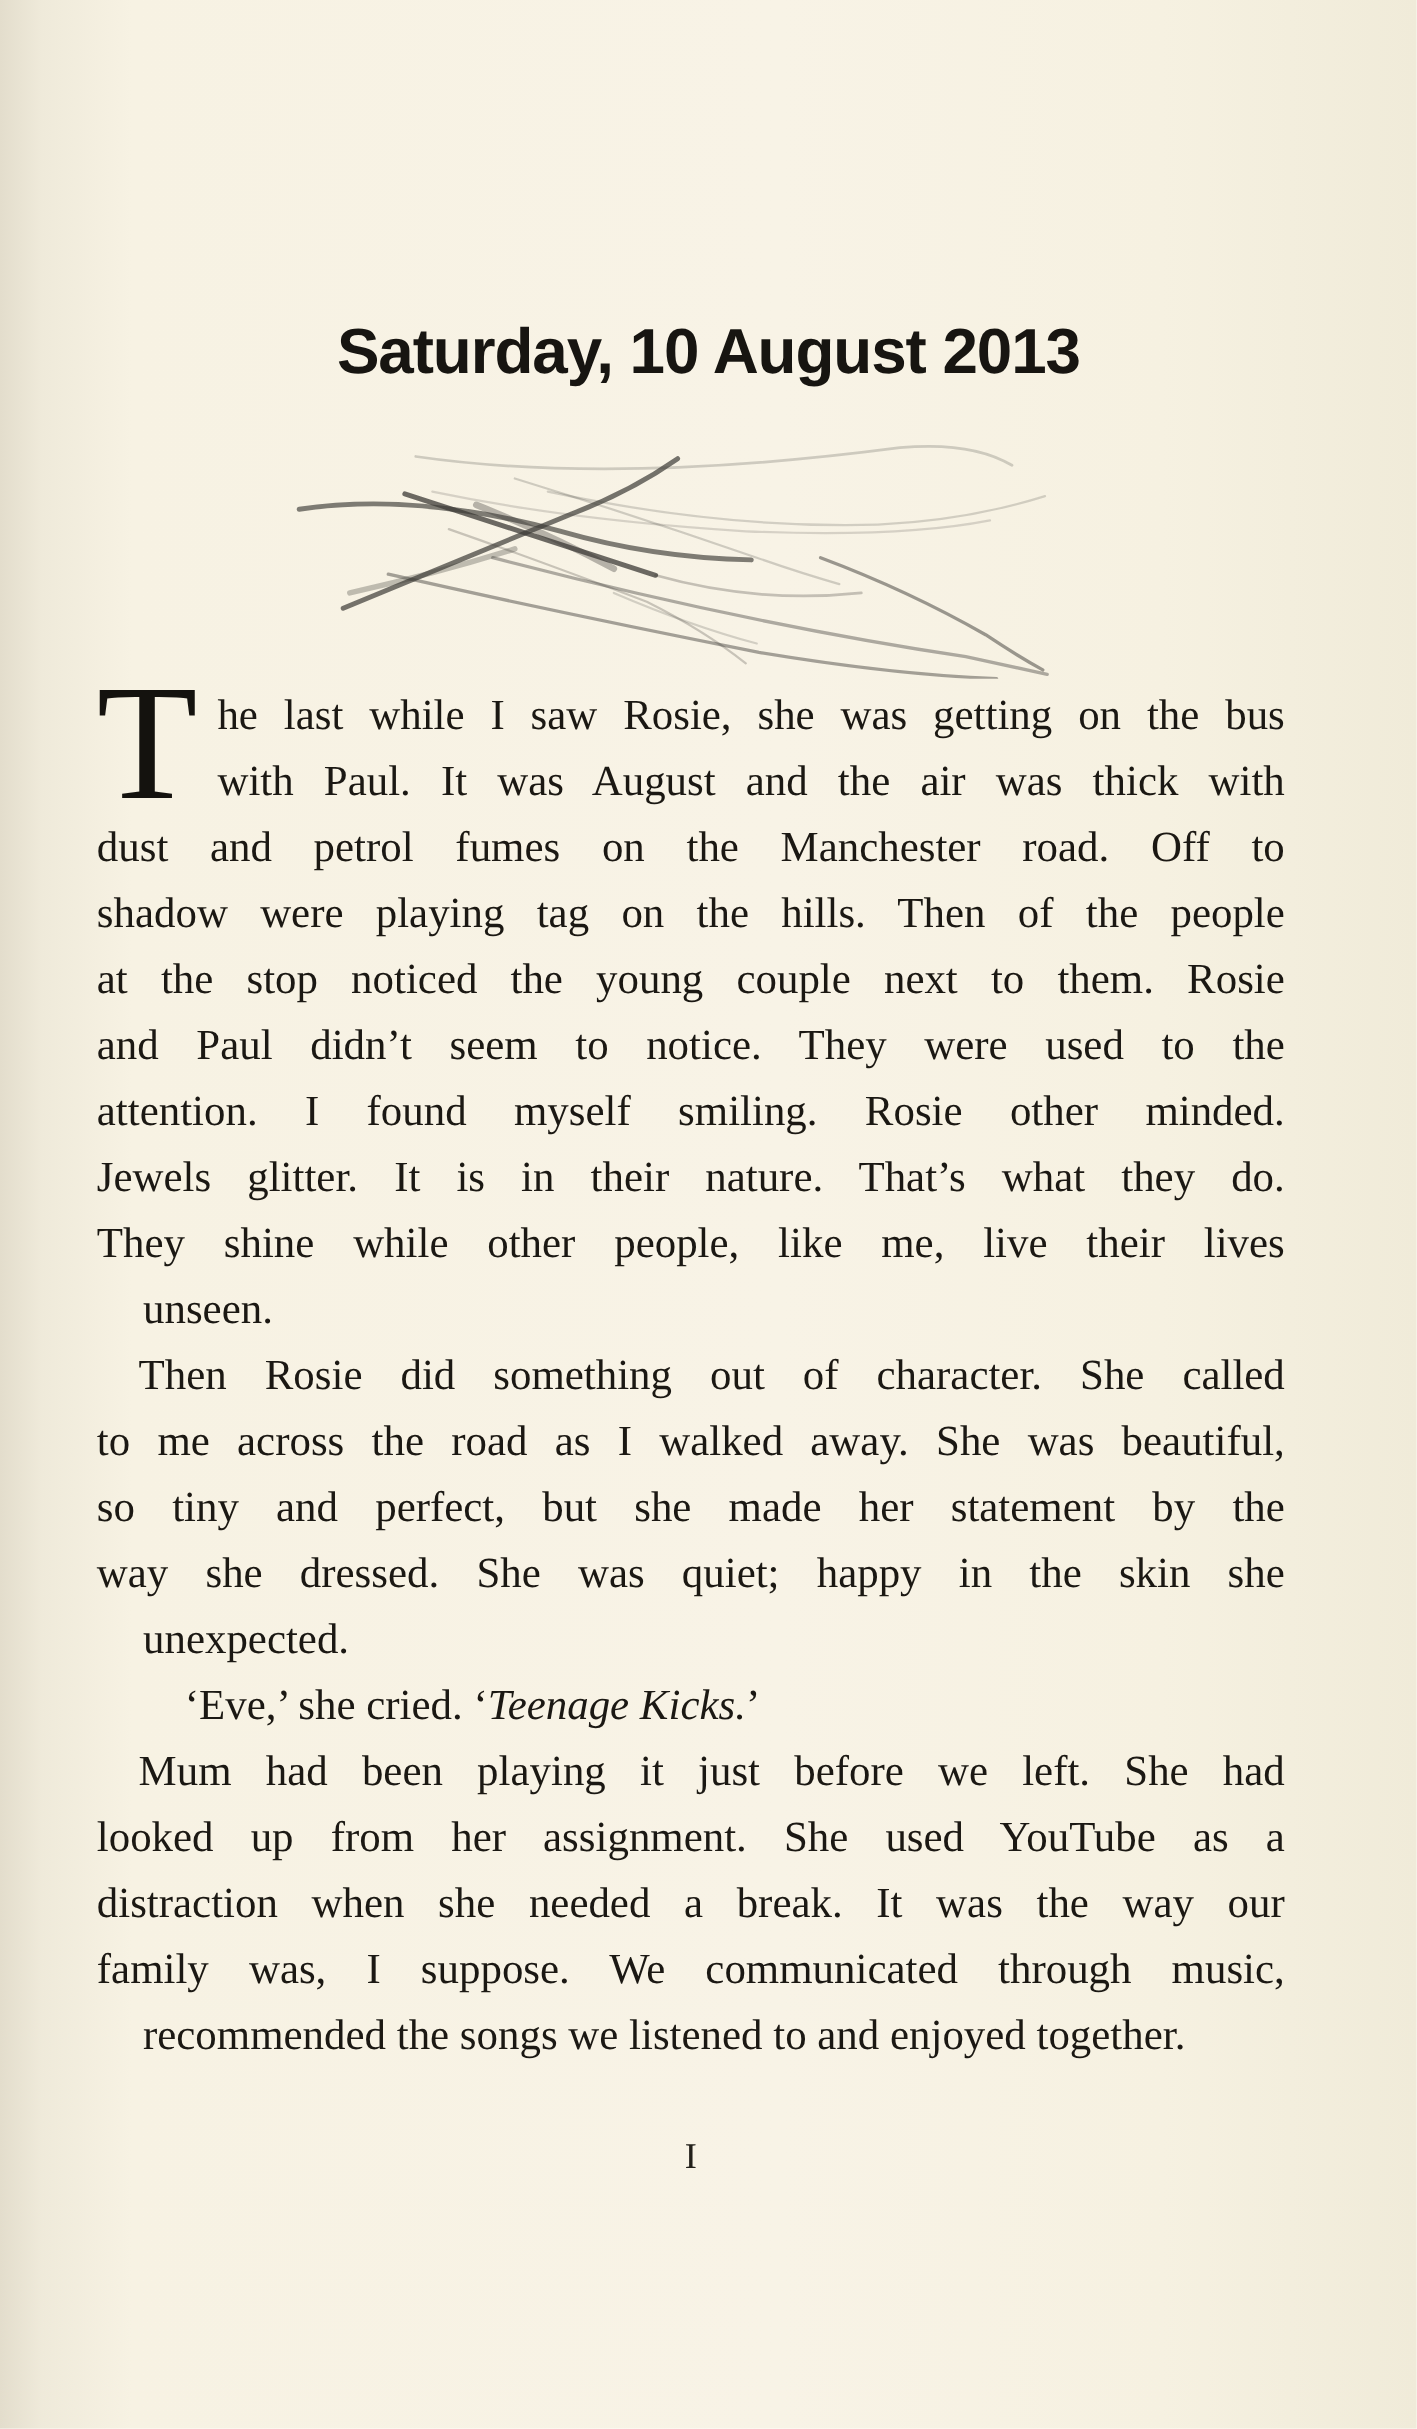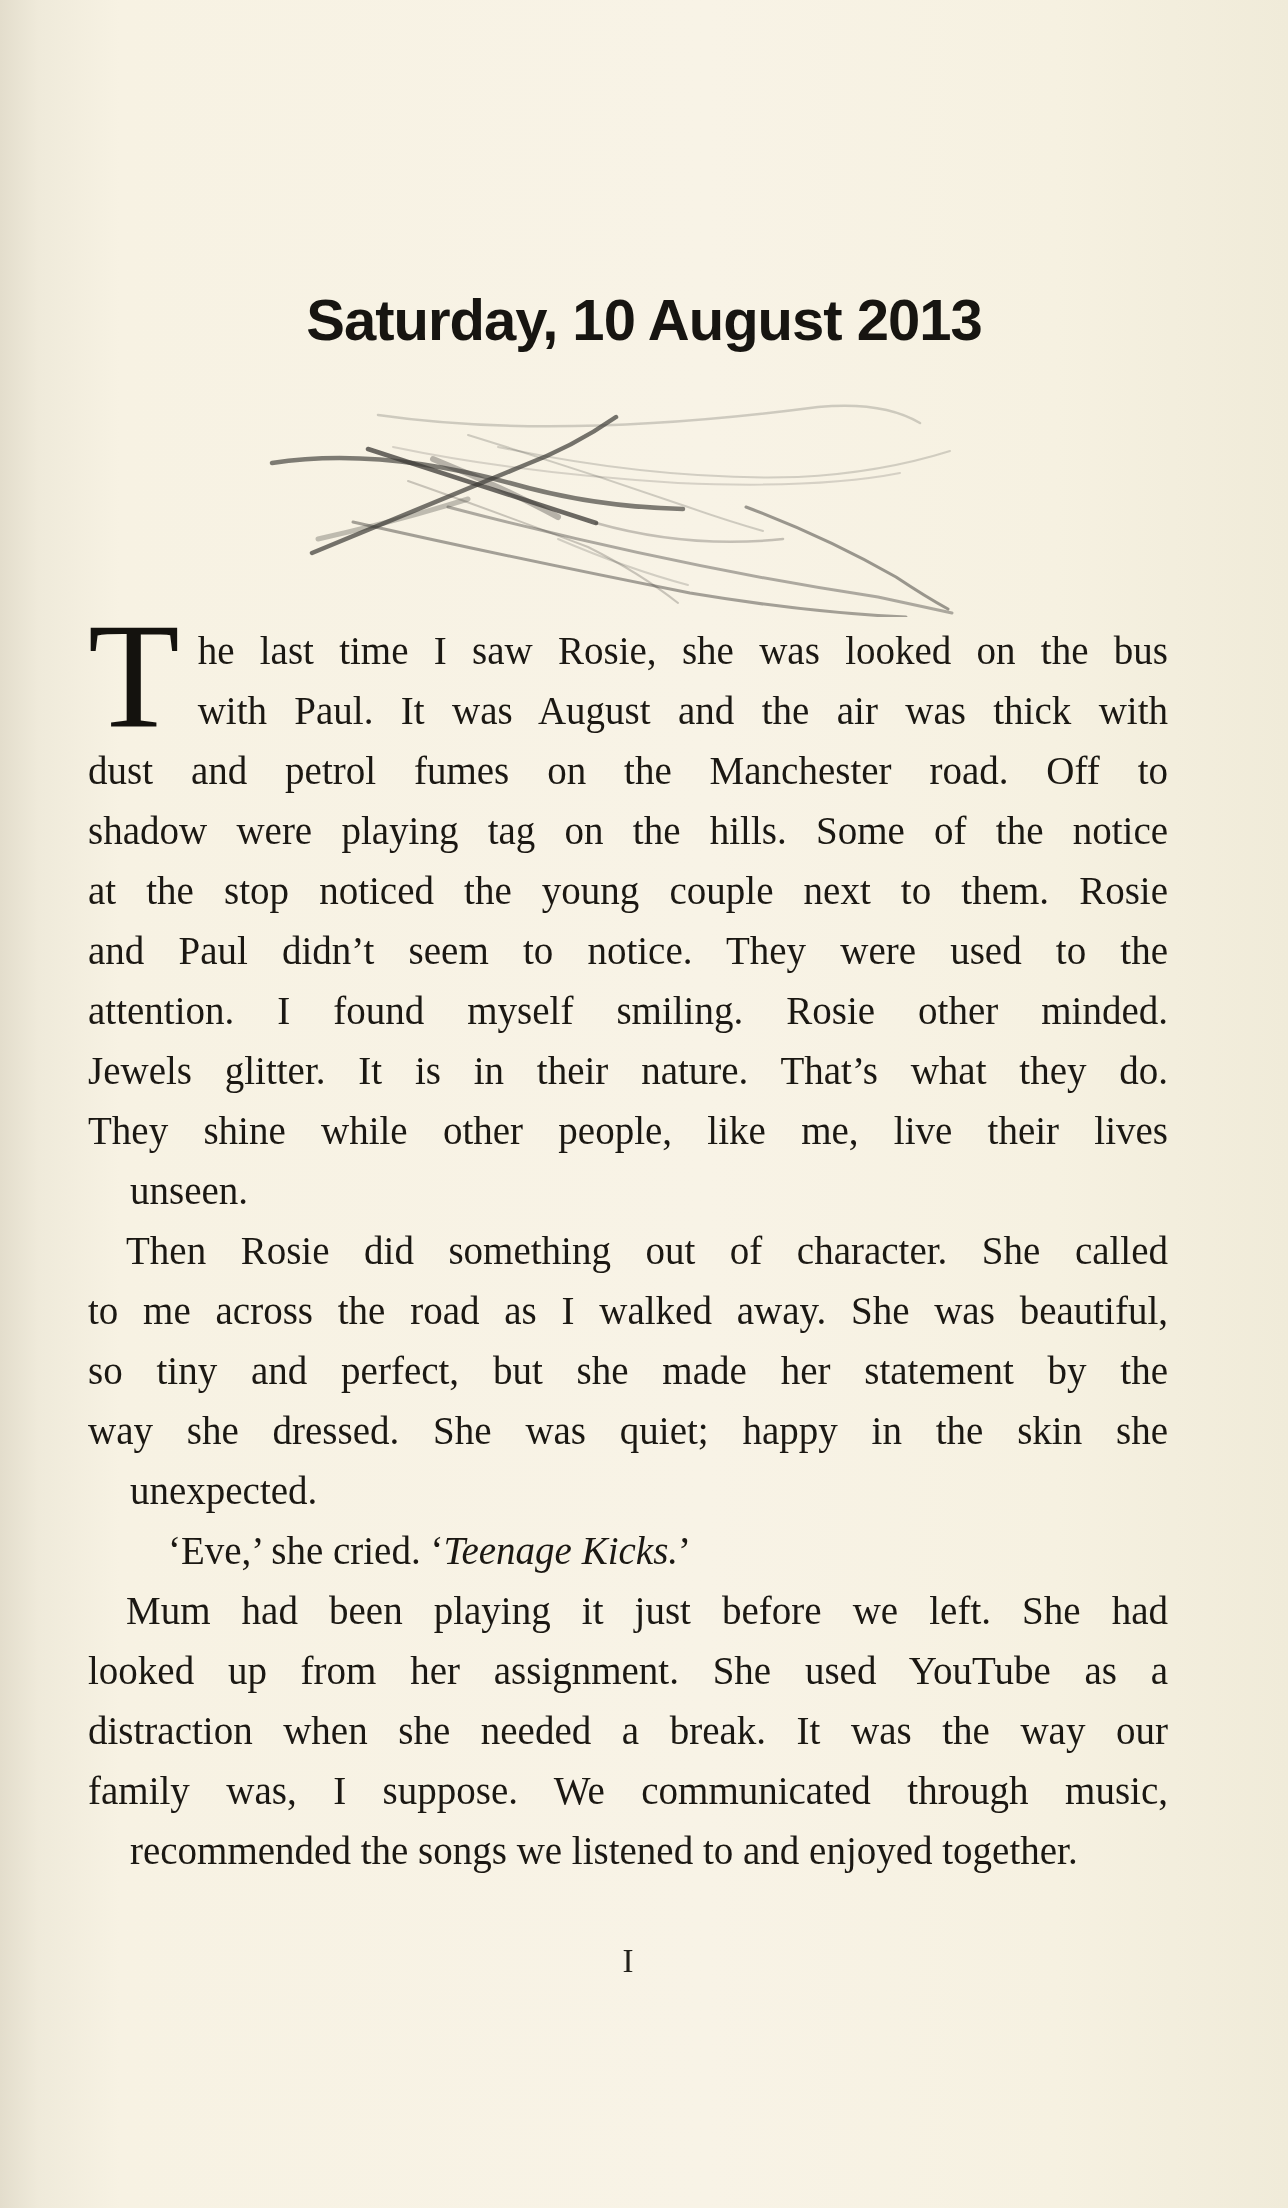--- a/index.html
+++ b/index.html
@@ -89,24 +89,24 @@
         <path d="M210,46 Q320,80 430,118 Q470,132 505,142" stroke-width="2" opacity="0.22"></path>
         <path d="M60,150 Q140,132 210,110" stroke-width="5" opacity="0.3"></path>
         <path d="M300,150 Q370,180 430,196" stroke-width="2" opacity="0.2"></path>
       </g>
     </svg>
   </div>
 
   <div class="body-text" id="body-text">
       <div class="paragraph">
         <span class="dropcap">T</span>
-        <div class="line"><span>he last time I saw Rosie, she was looked on the bus</span></div>
+        <div class="line"><span>he last while I saw Rosie, she was getting on the bus</span></div>
         <div class="line"><span>with Paul. It was August and the air was thick with</span></div>
         <div class="line"><span>dust and petrol fumes on the Manchester road. Off to</span></div>
-        <div class="line"><span>shadow were playing tag on the hills. Some of the notice</span></div>
+        <div class="line"><span>shadow were playing tag on the hills. Then of the people</span></div>
         <div class="line"><span>at the stop noticed the young couple next to them. Rosie</span></div>
         <div class="line"><span>and Paul didn’t seem to notice. They were used to the</span></div>
         <div class="line"><span>attention. I found myself smiling. Rosie other minded.</span></div>
         <div class="line"><span>Jewels glitter. It is in their nature. That’s what they do.</span></div>
         <div class="line"><span>They shine while other people, like me, live their lives</span></div>
         <div class="line last"><span>unseen.</span></div>
       </div>
       <div class="paragraph">
         <div class="line indent"><span>Then Rosie did something out of character. She called</span></div>
         <div class="line"><span>to me across the road as I walked away. She was beautiful,</span></div>

